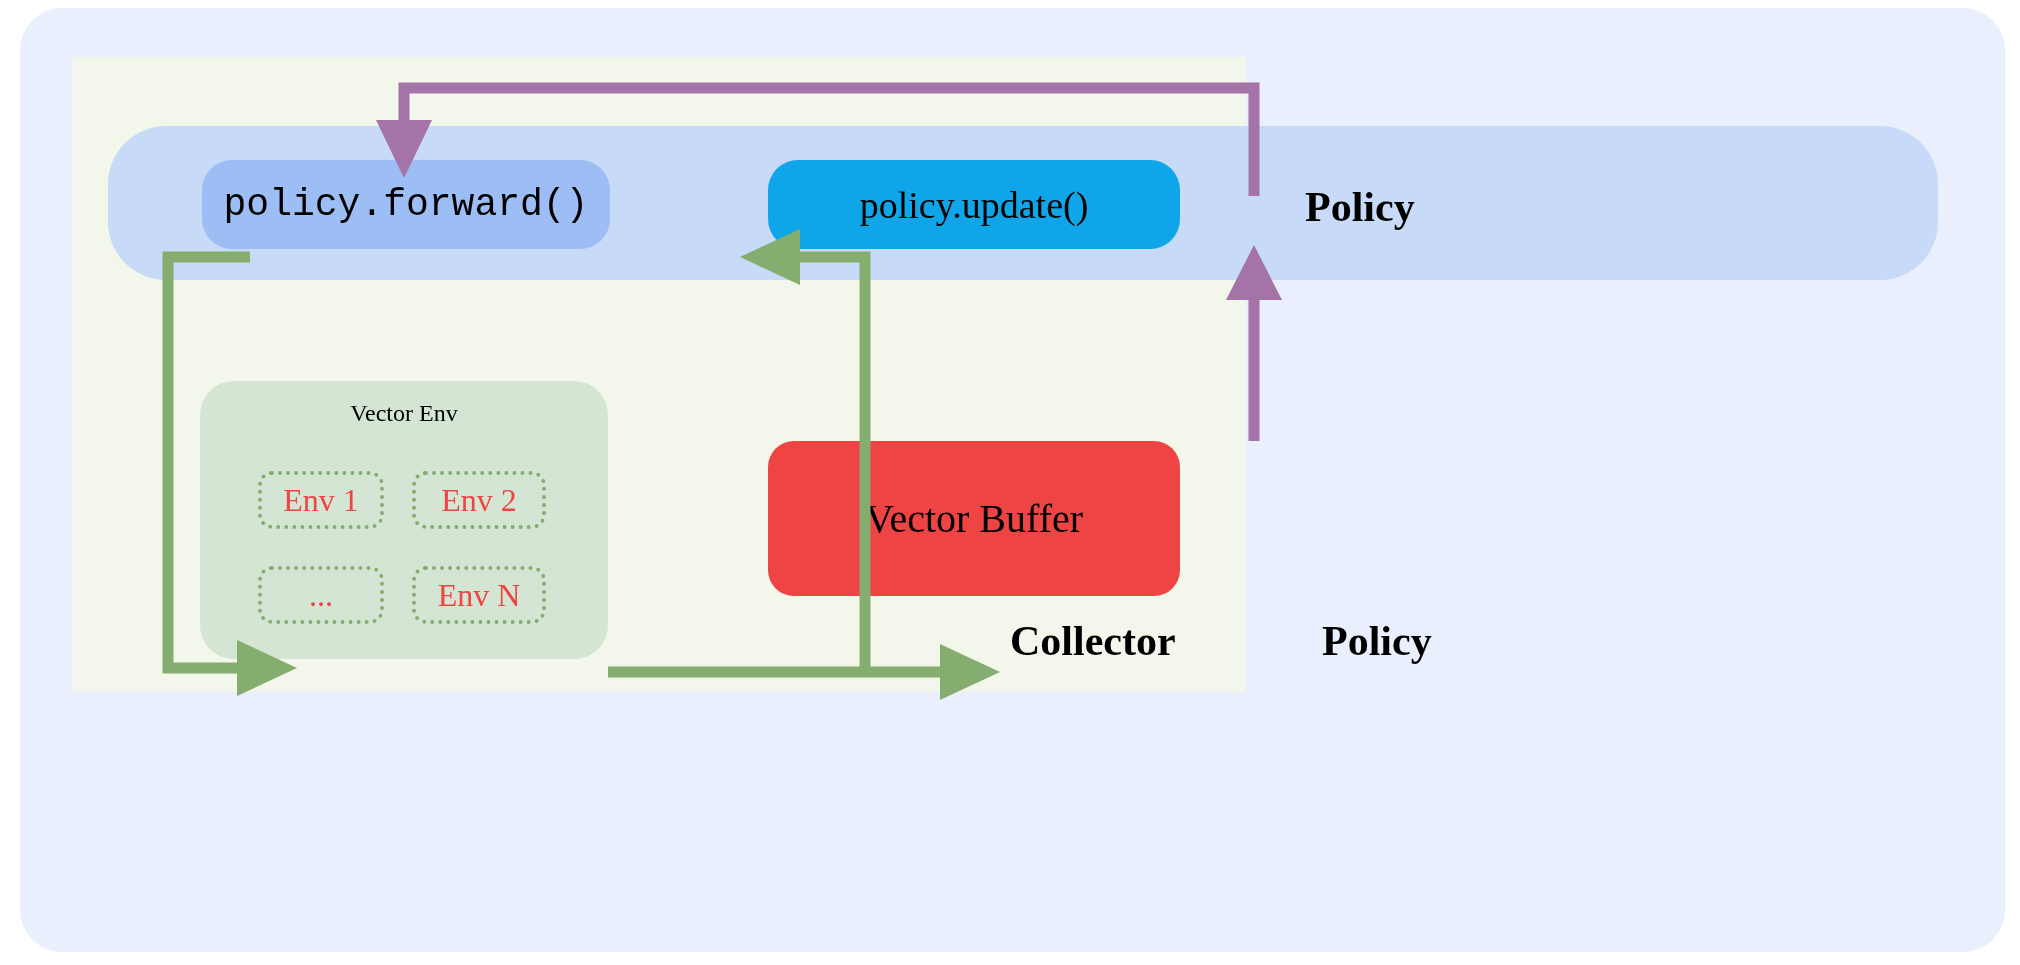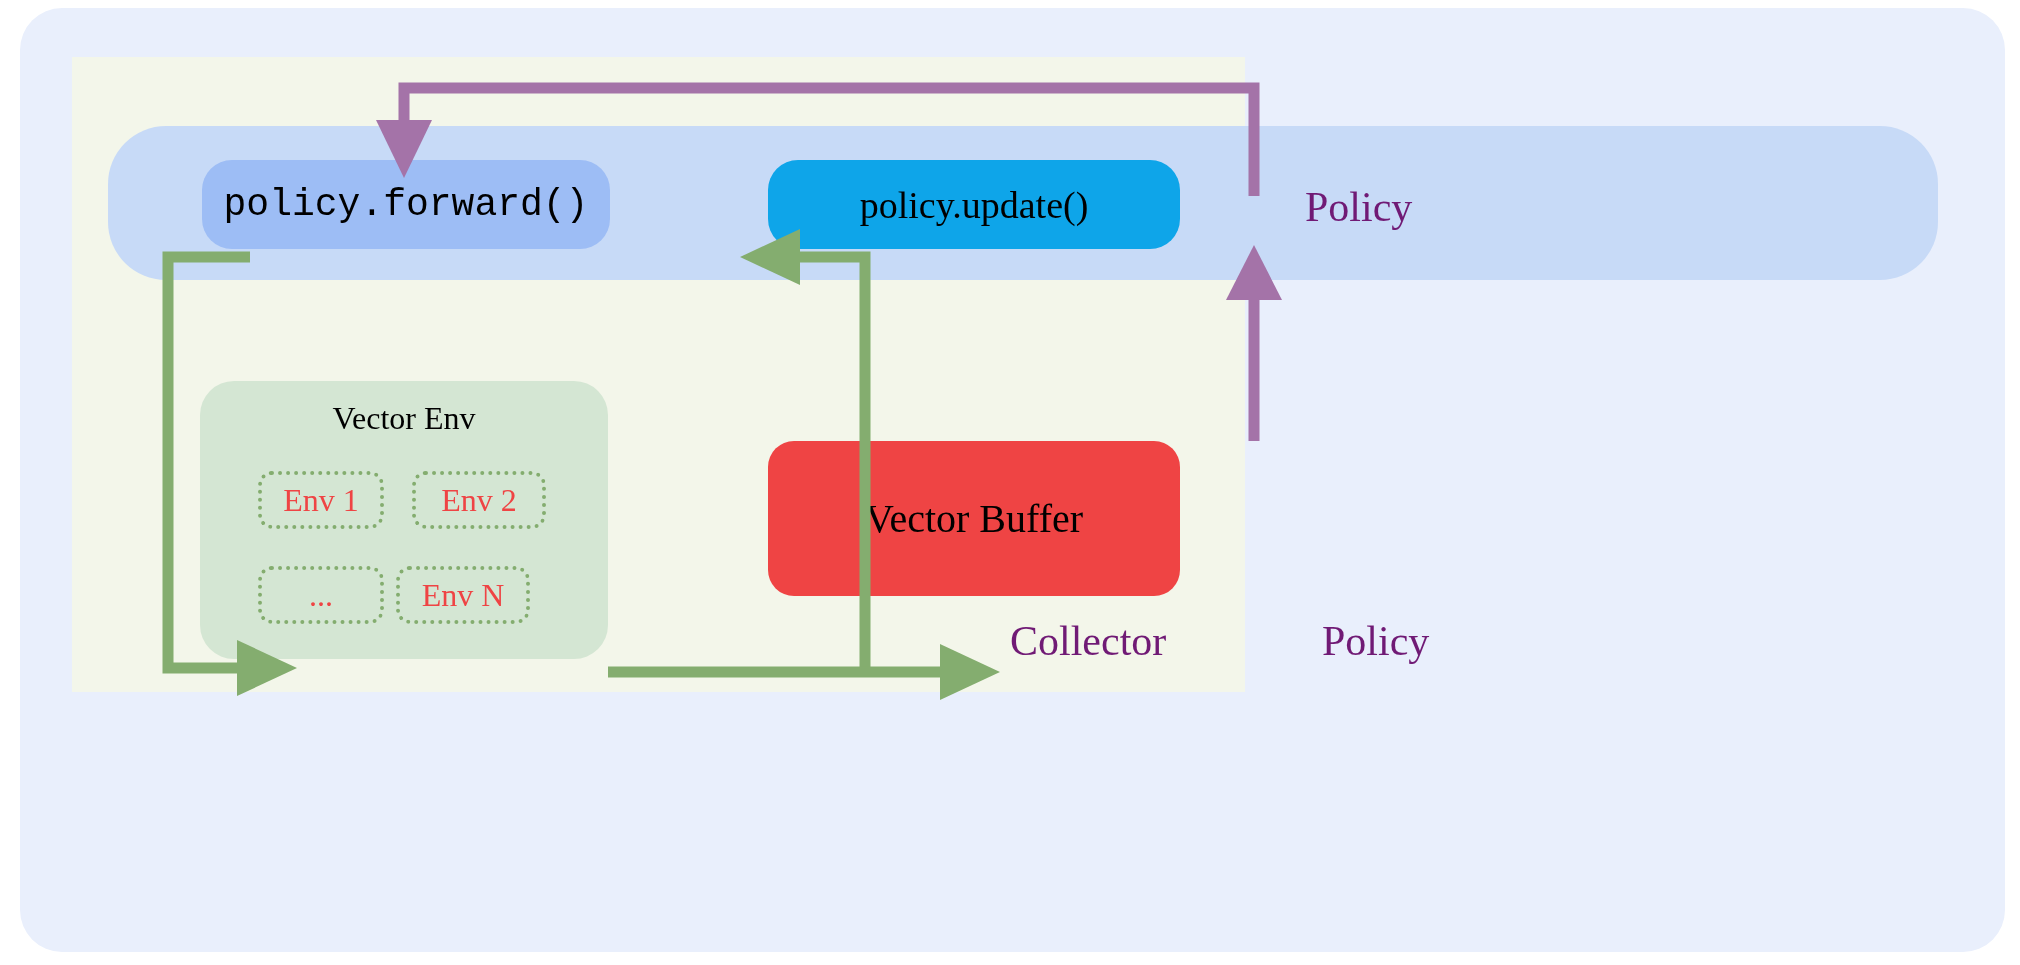--- a/index.html
+++ b/index.html
@@ -91,44 +91,44 @@
     border-radius: 26px;
     font-size: 40px;
   }
   
   .vecenv-title {
     position: absolute;
     left: 200px;
     top: 400px;
     width: 408px;
     text-align: center;
-    font-size: 32px;
+    font-size: 24px;
     color: #000;
   }
   .env-cell {
     position: absolute;
     display: flex;
     align-items: center;
     justify-content: center;
     border: 4px dotted #84ad6f;
     border-radius: 14px;
     font-size: 32px;
     color: #ef4444;
     background: transparent;
     box-sizing: border-box;
   }
   .env-c0 { left: 258px; top: 471px; width: 126px; height: 58px; }
   .env-c1 { left: 412px; top: 471px; width: 134px; height: 58px; }
   .env-c2 { left: 258px; top: 566px; width: 126px; height: 58px; }
-  .env-c3 { left: 396px; top: 566px; width: 134px; height: 58px; }
+  .env-c3 { left: 412px; top: 566px; width: 134px; height: 58px; }
   
   .region-label {
     position: absolute;
-    font-weight: normal;
-    color: #701a75;
+    font-weight: bold;
+    color: #000000;
     white-space: nowrap;
   }
   .label-policy  { left: 1305px; top: 183px; font-size: 42px; }
   .label-collector { left: 1010px; top: 617px; font-size: 42px; }
   .label-trainer { left: 1322px; top: 617px; font-size: 42px; }
   
   .arrows {
     position: absolute;
     left: 0;
     top: 0;

